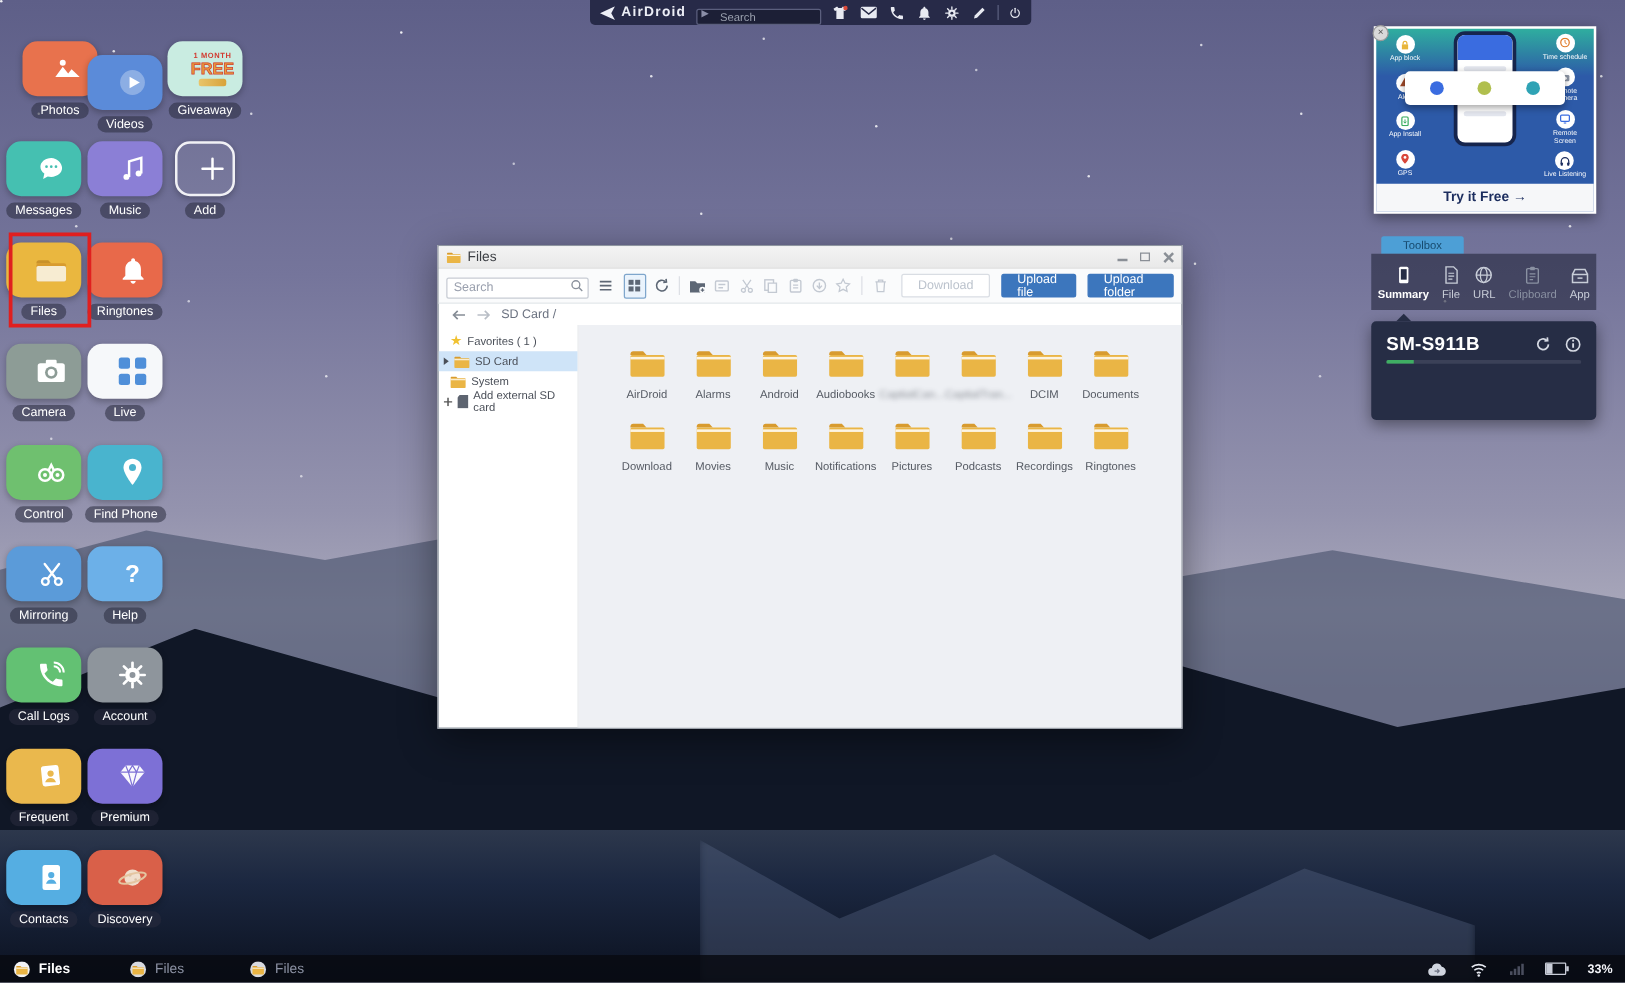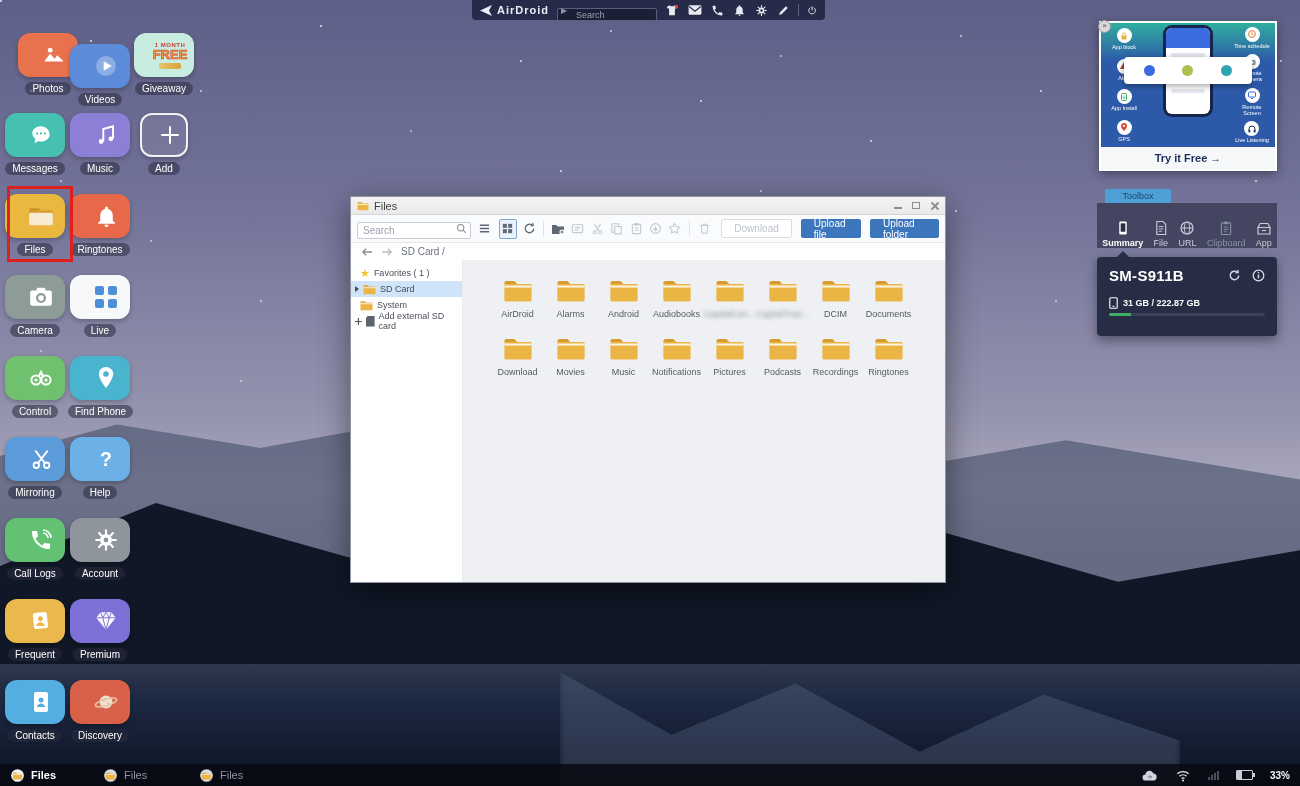--- a/index.html
+++ b/index.html
@@ -122,21 +122,21 @@
       border-radius:4px;box-shadow:0 2px 6px rgba(0,0,0,.35);display:flex;align-items:center;justify-content:space-around;padding:0 6px;}
   .chip i{display:block;width:11px;height:11px;border-radius:50%;}
   .ad-cta{height:22px;background:#f6f7f9;display:flex;align-items:center;justify-content:center;
       font-size:11px;font-weight:bold;color:#1c2d5e;}
   .ad-close{position:absolute;left:-3px;top:-3px;width:11px;height:11px;border-radius:50%;background:#d9d9d9;
       border:1px solid #999;color:#555;font-size:8px;line-height:10px;text-align:center;cursor:pointer;}
   
   .tb-tab{left:1105px;top:189px;width:66px;height:14px;background:#4d9fd6;border-radius:2px 2px 0 0;
       font-size:9px;color:#174a6e;display:flex;align-items:center;justify-content:center;}
   .tb-panel{left:1097px;top:203px;width:180px;height:45px;background:rgba(26,30,50,.55);
-      display:flex;justify-content:space-around;align-items:flex-end;}
+      display:flex;justify-content:space-around;align-items:center;}
   .tb-item{display:flex;flex-direction:column;align-items:center;gap:2px;cursor:pointer;color:#c8cdd8;}
   .tb-item .lbl{font-size:9px;}
   .tb-item.on{color:#fff;font-weight:bold;}
   .tb-item.dim{color:#8a91a2;}
   
   .dev{left:1097px;top:257px;width:180px;height:79px;background:#262d45;border-radius:4px;color:#fff;
       box-shadow:0 4px 12px rgba(0,0,0,.4);}
   .dev::before{content:"";position:absolute;left:20px;top:-6px;border-left:6px solid transparent;
       border-right:6px solid transparent;border-bottom:6px solid #262d45;}
   .dev-head{display:flex;align-items:center;padding:10px 12px 0;}
@@ -776,27 +776,20 @@
           <path d="M11.6 7A4.6 4.6 0 1 1 10 3.4" fill="none" stroke="#d6dae4" stroke-width="1.5"></path>
           <path d="M10.6 1l.3 2.8-2.8.3" fill="none" stroke="#d6dae4" stroke-width="1.5"></path>
         </svg>
       <svg width="13" height="13" viewBox="0 0 14 14">
           <circle cx="7" cy="7" r="5.7" fill="none" stroke="#d6dae4" stroke-width="1.4"></circle>
           <path d="M7 6v4" stroke="#d6dae4" stroke-width="1.6"></path>
           <circle cx="7" cy="3.8" r=".9" fill="#d6dae4"></circle>
         </svg>
     </span>
   </div>
-  <div class="dev-store">
-    <svg width="9" height="12" viewBox="0 0 9 12">
-        <rect x=".8" y=".8" width="7.4" height="10.4" rx="1" fill="none" stroke="#fff" stroke-width="1.1"></rect>
-        <path d="M3.5 9.3h2" stroke="#fff" stroke-width="1"></path>
-      </svg>
-    <span>31 GB / 222.87 GB</span>
-  </div>
   <div class="dev-bar">
       <div class="dev-fill"></div>
     </div>
 </div>
 
 <div class="abs taskbar">
   <div class="task on" style="left:10px">
     <span class="ticon">
         <svg width="15" height="13" viewBox="0 0 26 22">
           <circle cx="13" cy="11" r="11" fill="#f2f3f6"></circle>

